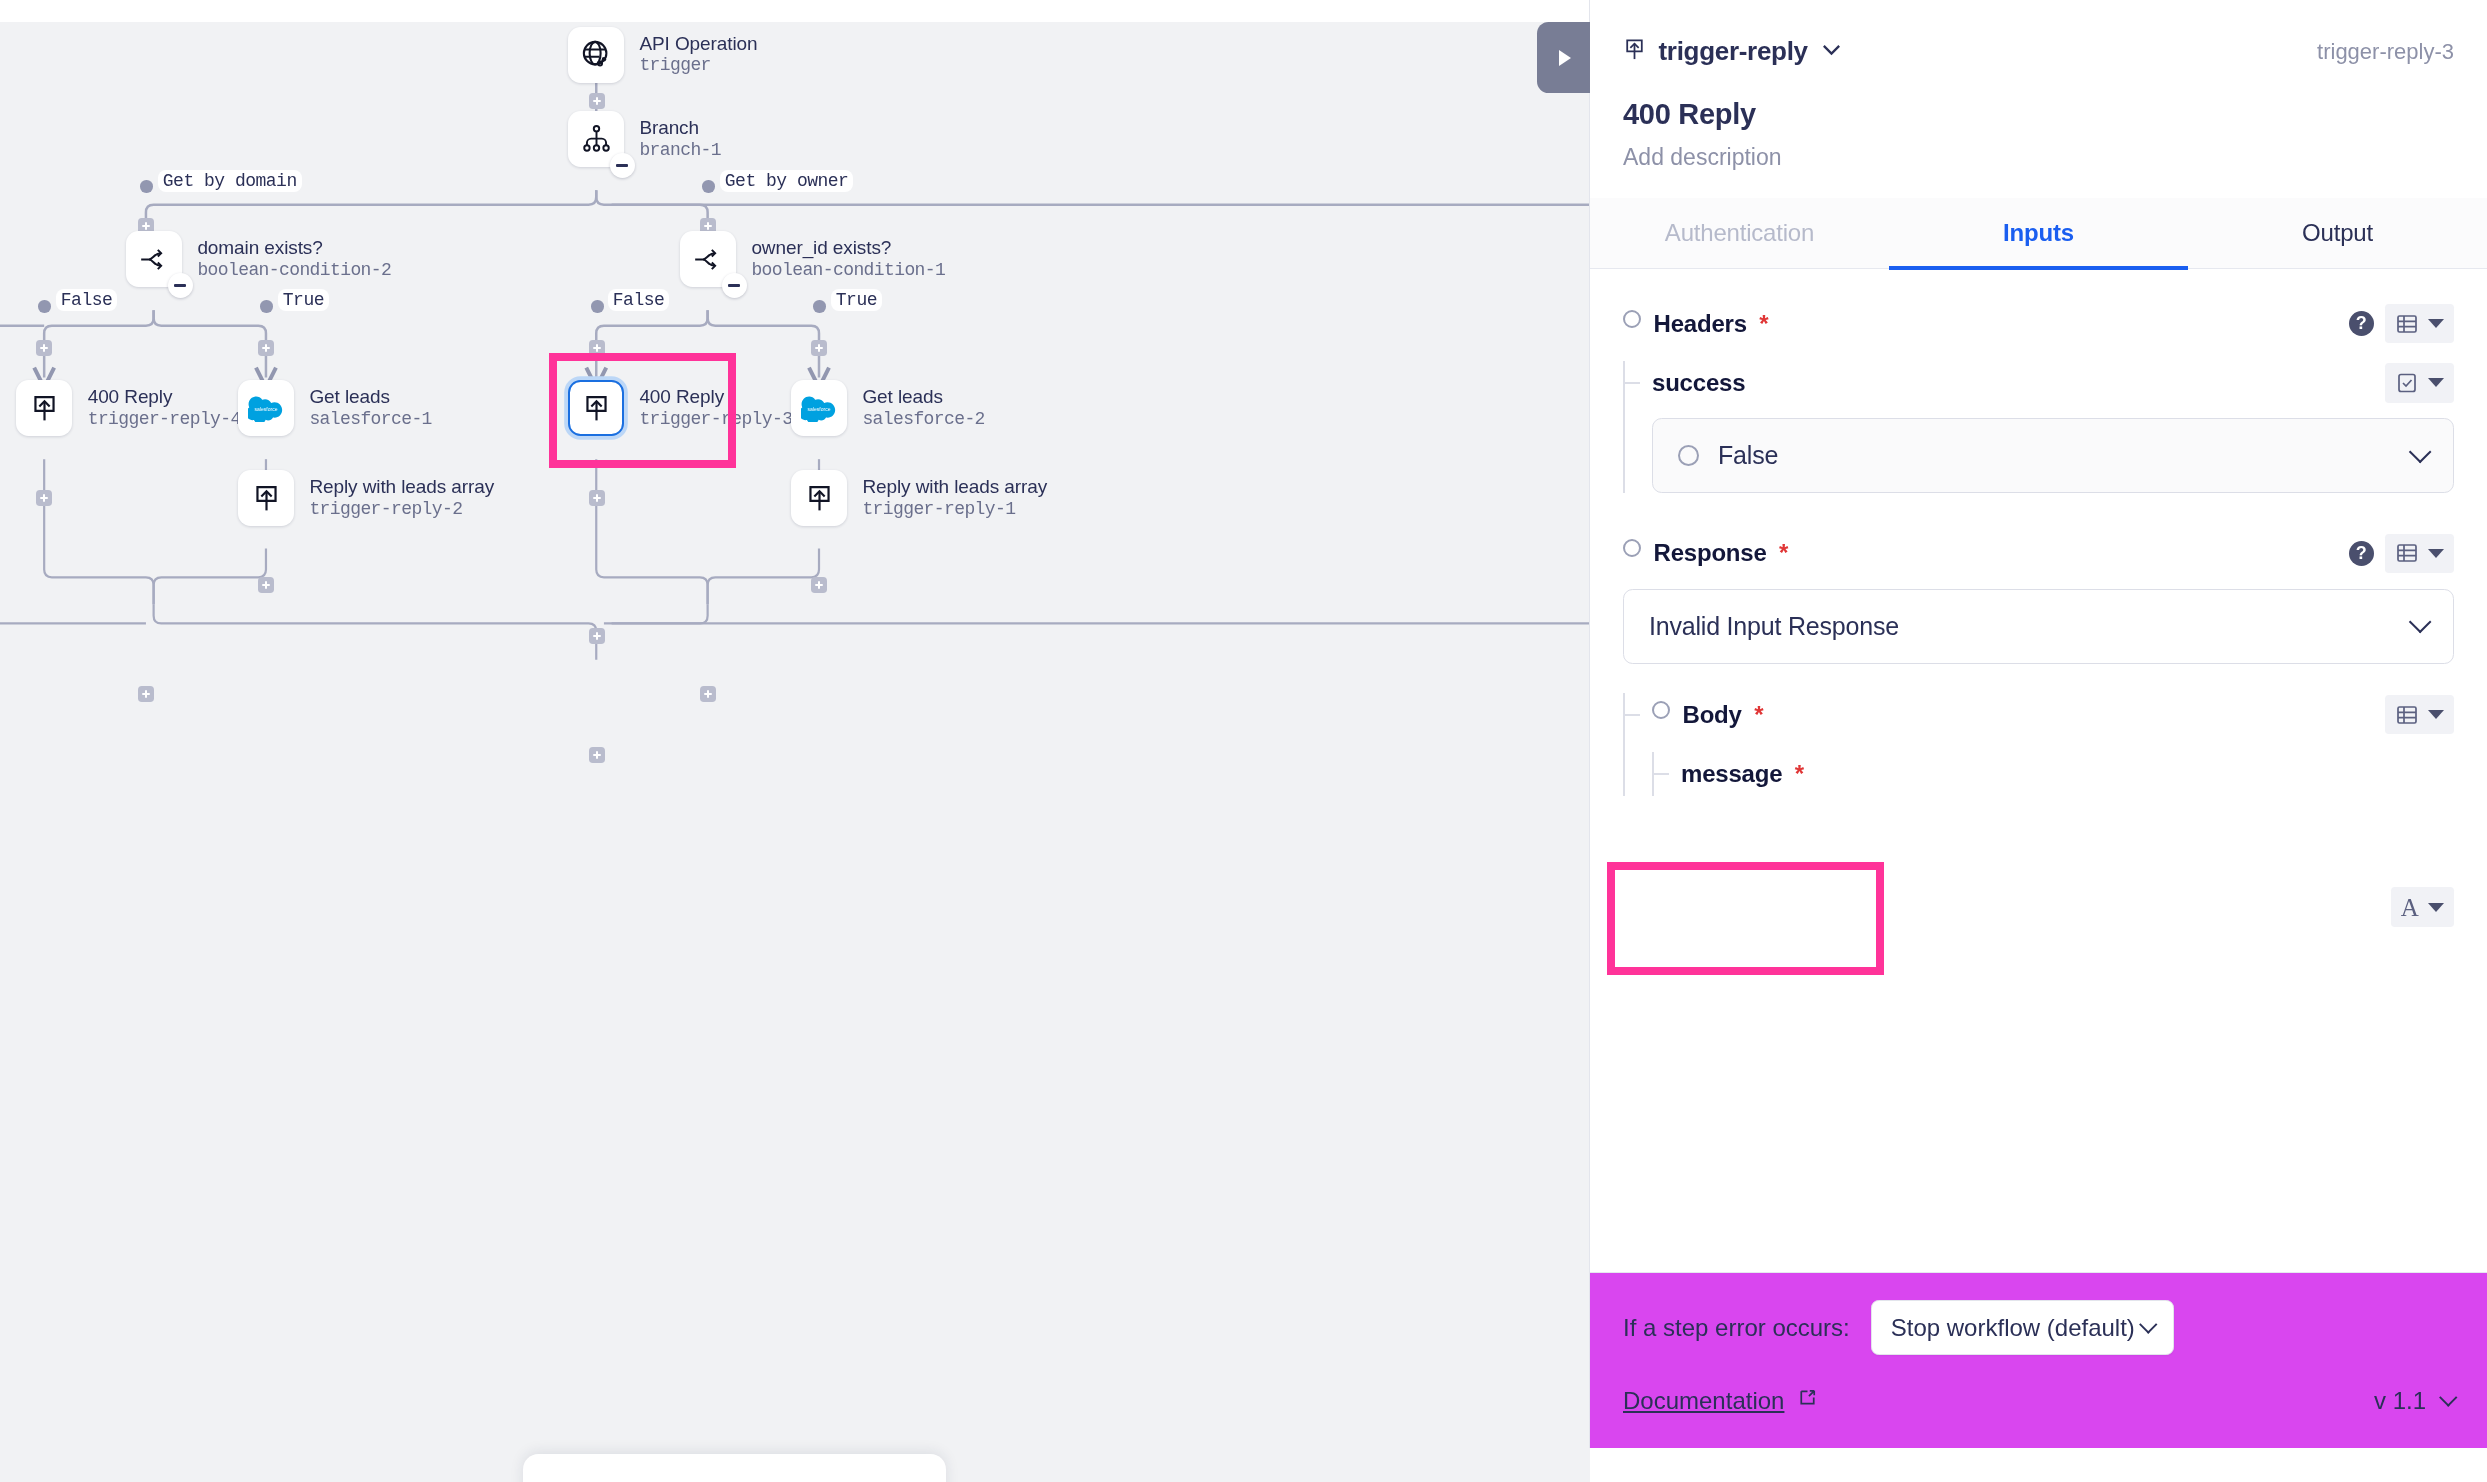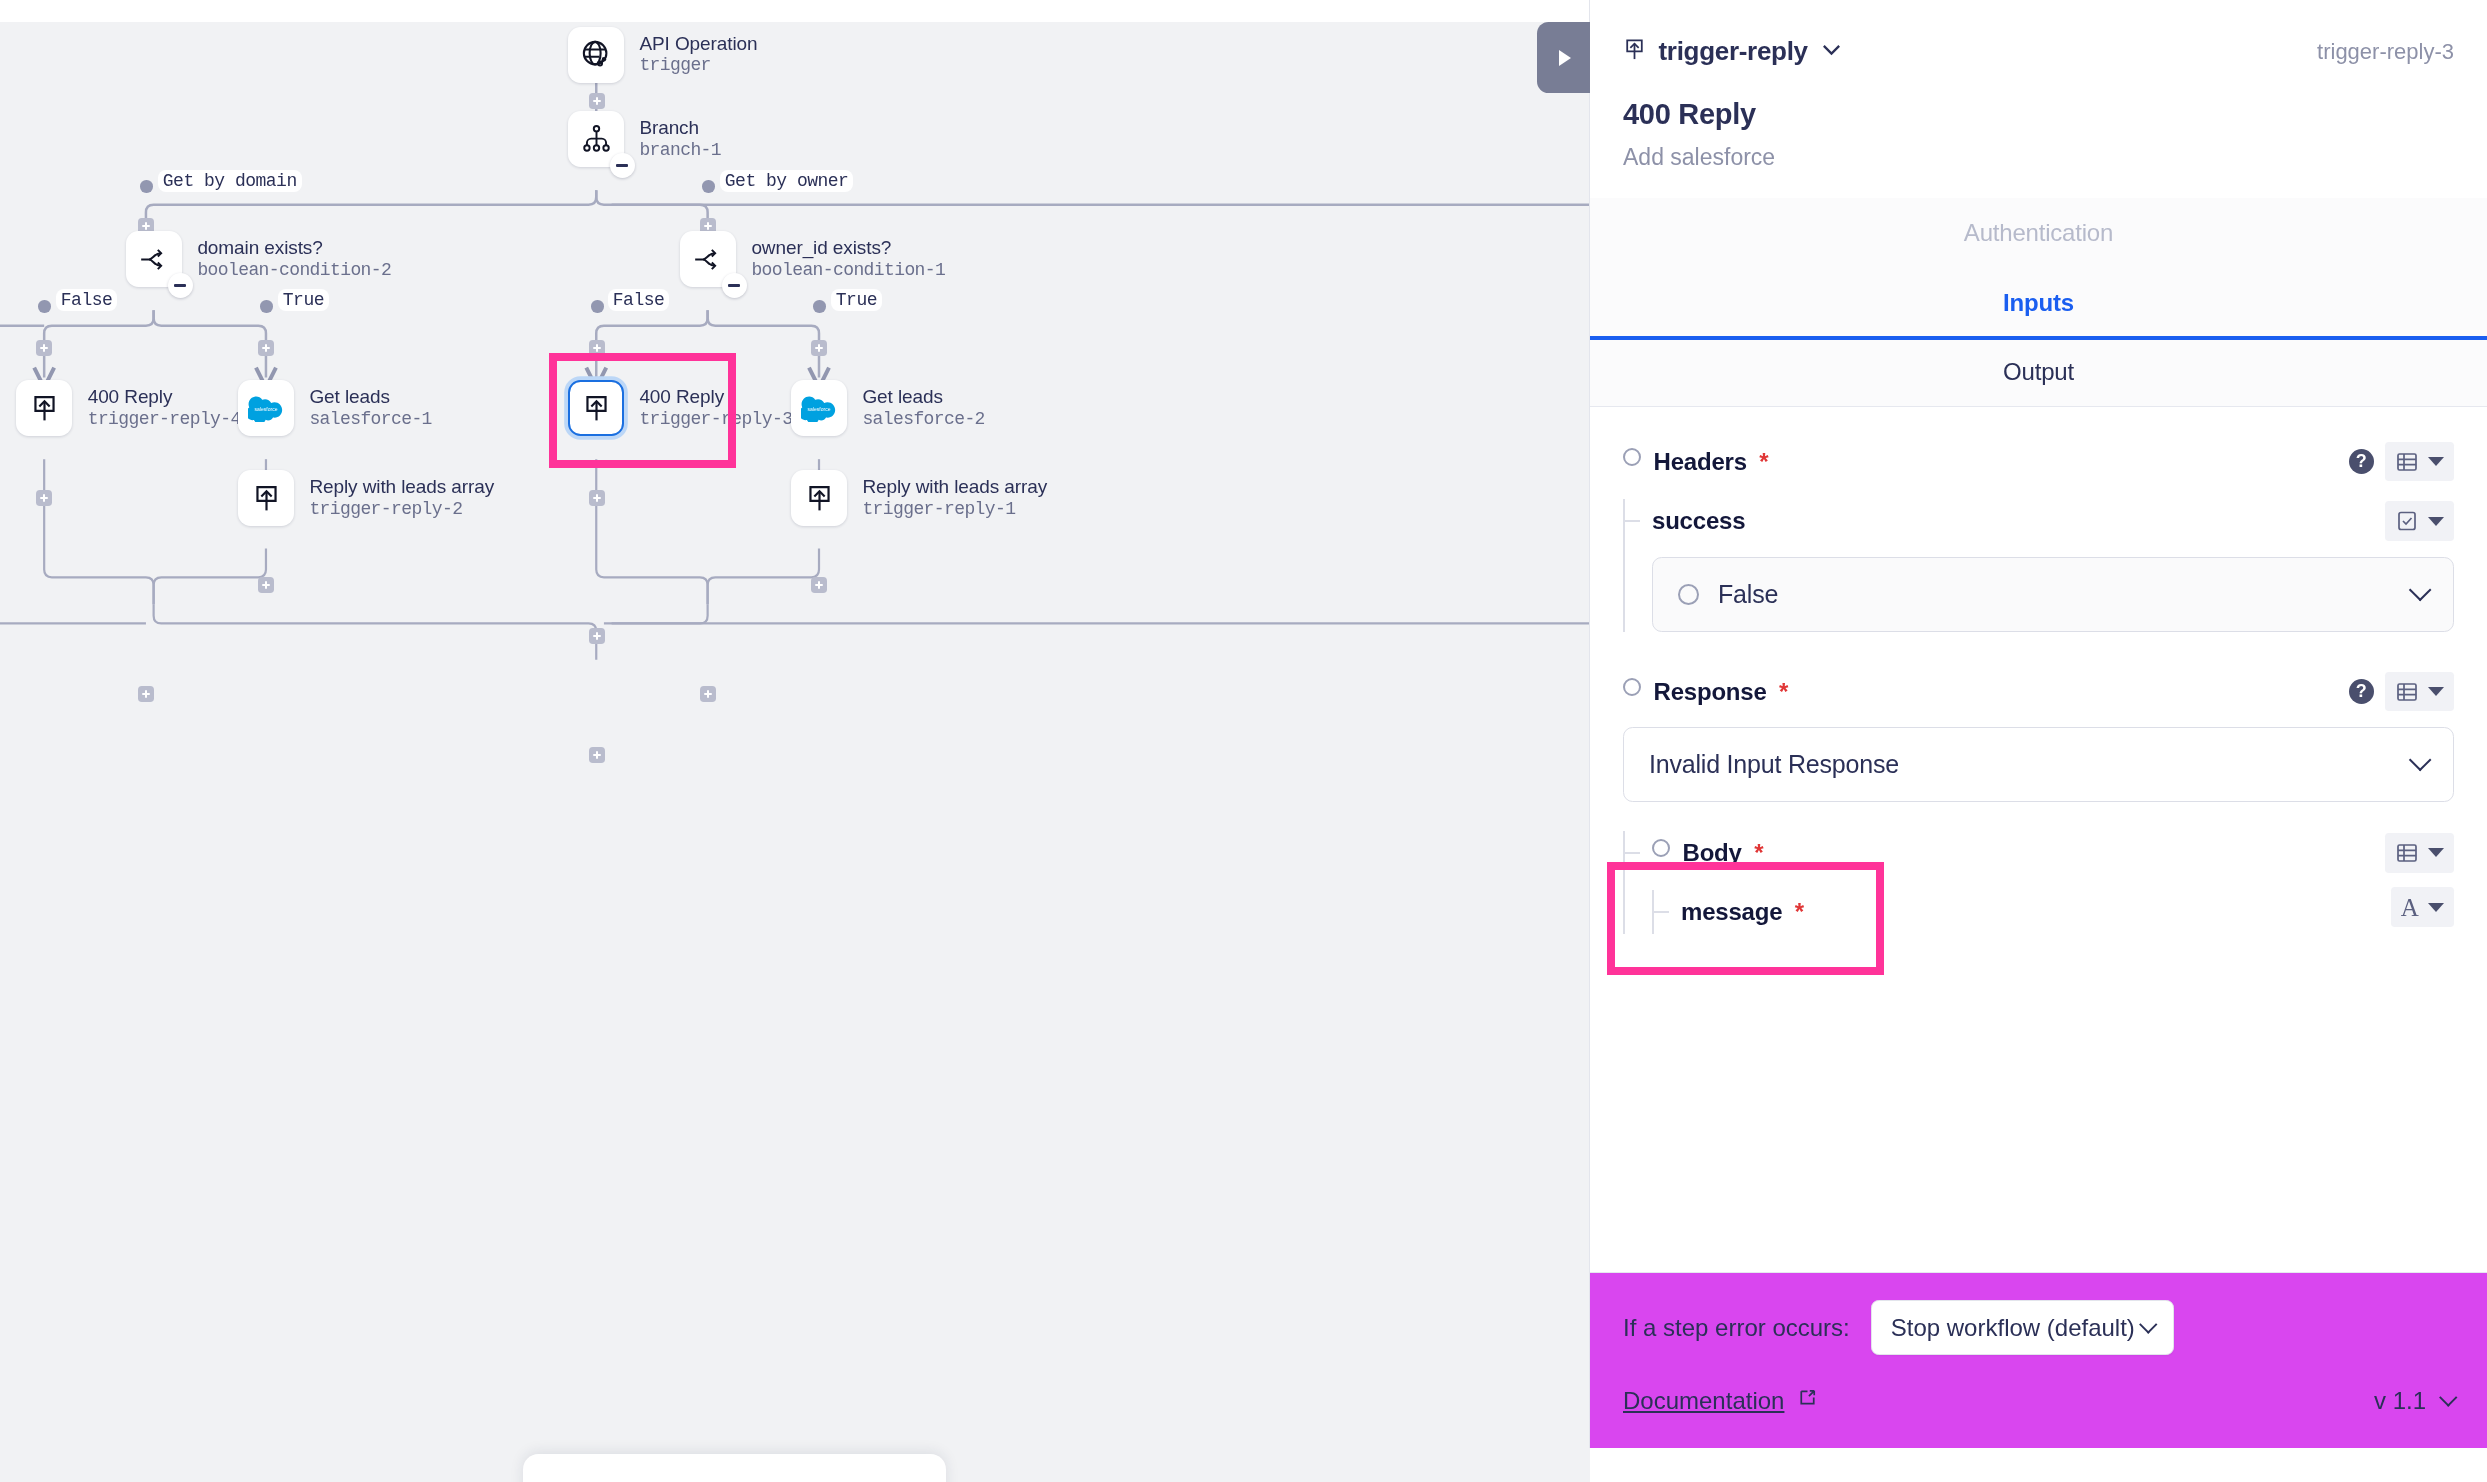--- a/index.html
+++ b/index.html
@@ -106,21 +106,20 @@
   .head-left { display: flex; align-items: center; gap: 12.5px; }
   .head-name { font-size: 26px; color: #2b3057; font-weight: 700; letter-spacing: -0.3px; }
   .head-id { font-size: 22px; color: #8d91a8; }
   .title-400 { font-size: 29px; color: #2b3057; font-weight: 700; margin-top: 31px; letter-spacing: -0.3px; }
   .desc { font-size: 23px; color: #8d91a8; margin-top: 13.4px; }
 
   
   .tabs {
     display: flex; margin-top: 27px; border-bottom: 1.9px solid #e6e8ef;
     background: #fbfbfc;
-    flex-direction: column;
   }
   .tab {
     flex: 1; text-align: center; padding: 21px 0 19px 0;
     font-size: 24px; color: #2b3057; letter-spacing: -0.2px;
     border-bottom: 4.8px solid transparent; margin-bottom: -2.9px;
   }
   .tab.muted { color: #b6bacb; }
   .tab.active { color: #1a5ef0; font-weight: 700; border-bottom-color: #1a5ef0; }
 
   
@@ -468,21 +467,21 @@
           <span>
             <svg width="23" height="15.4" viewBox="0 0 24 16" fill="none" stroke="#2b3057" stroke-width="2.4">
                 <path d="M4 4l8 8 8-8"></path>
               </svg>
           </span>
         </div>
         <div class="head-id">trigger-reply-3</div>
       </div>
 
       <div class="title-400">400 Reply</div>
-      <div class="desc">Add salesforce</div>
+      <div class="desc">Add description</div>
     </div>
 
     <div class="tabs">
       <div class="tab muted">Authentication</div>
       <div class="tab active">Inputs</div>
       <div class="tab">Output</div>
     </div>
 
     <div class="panel-body panel-pad">
 

